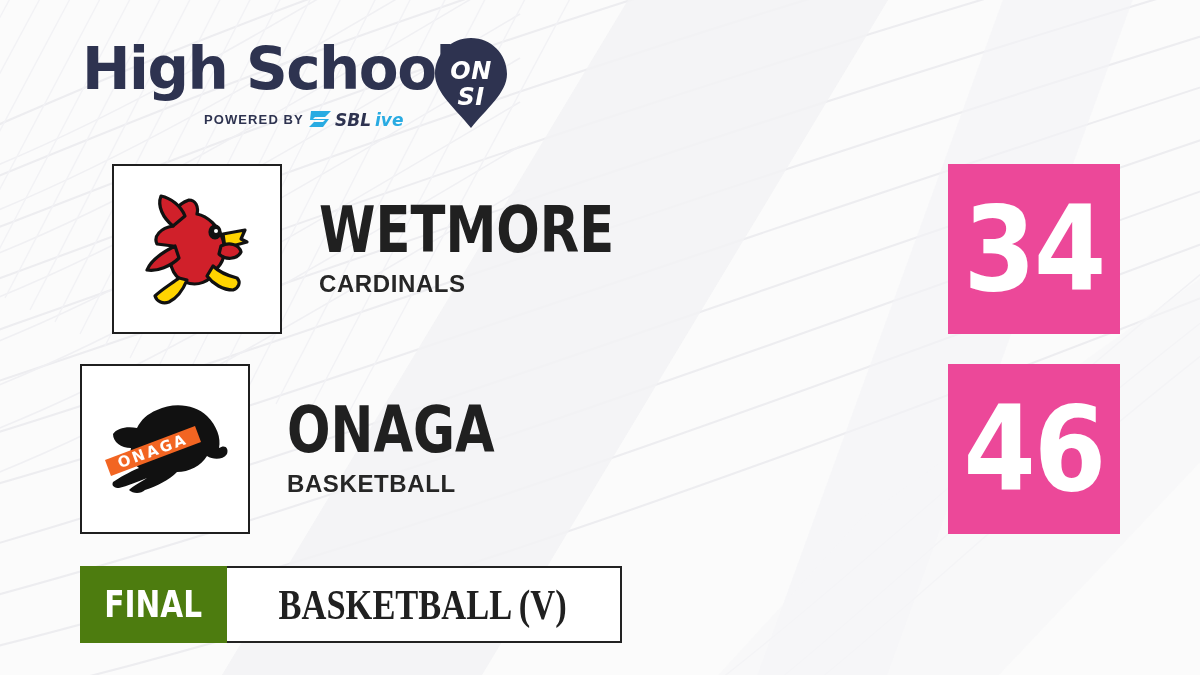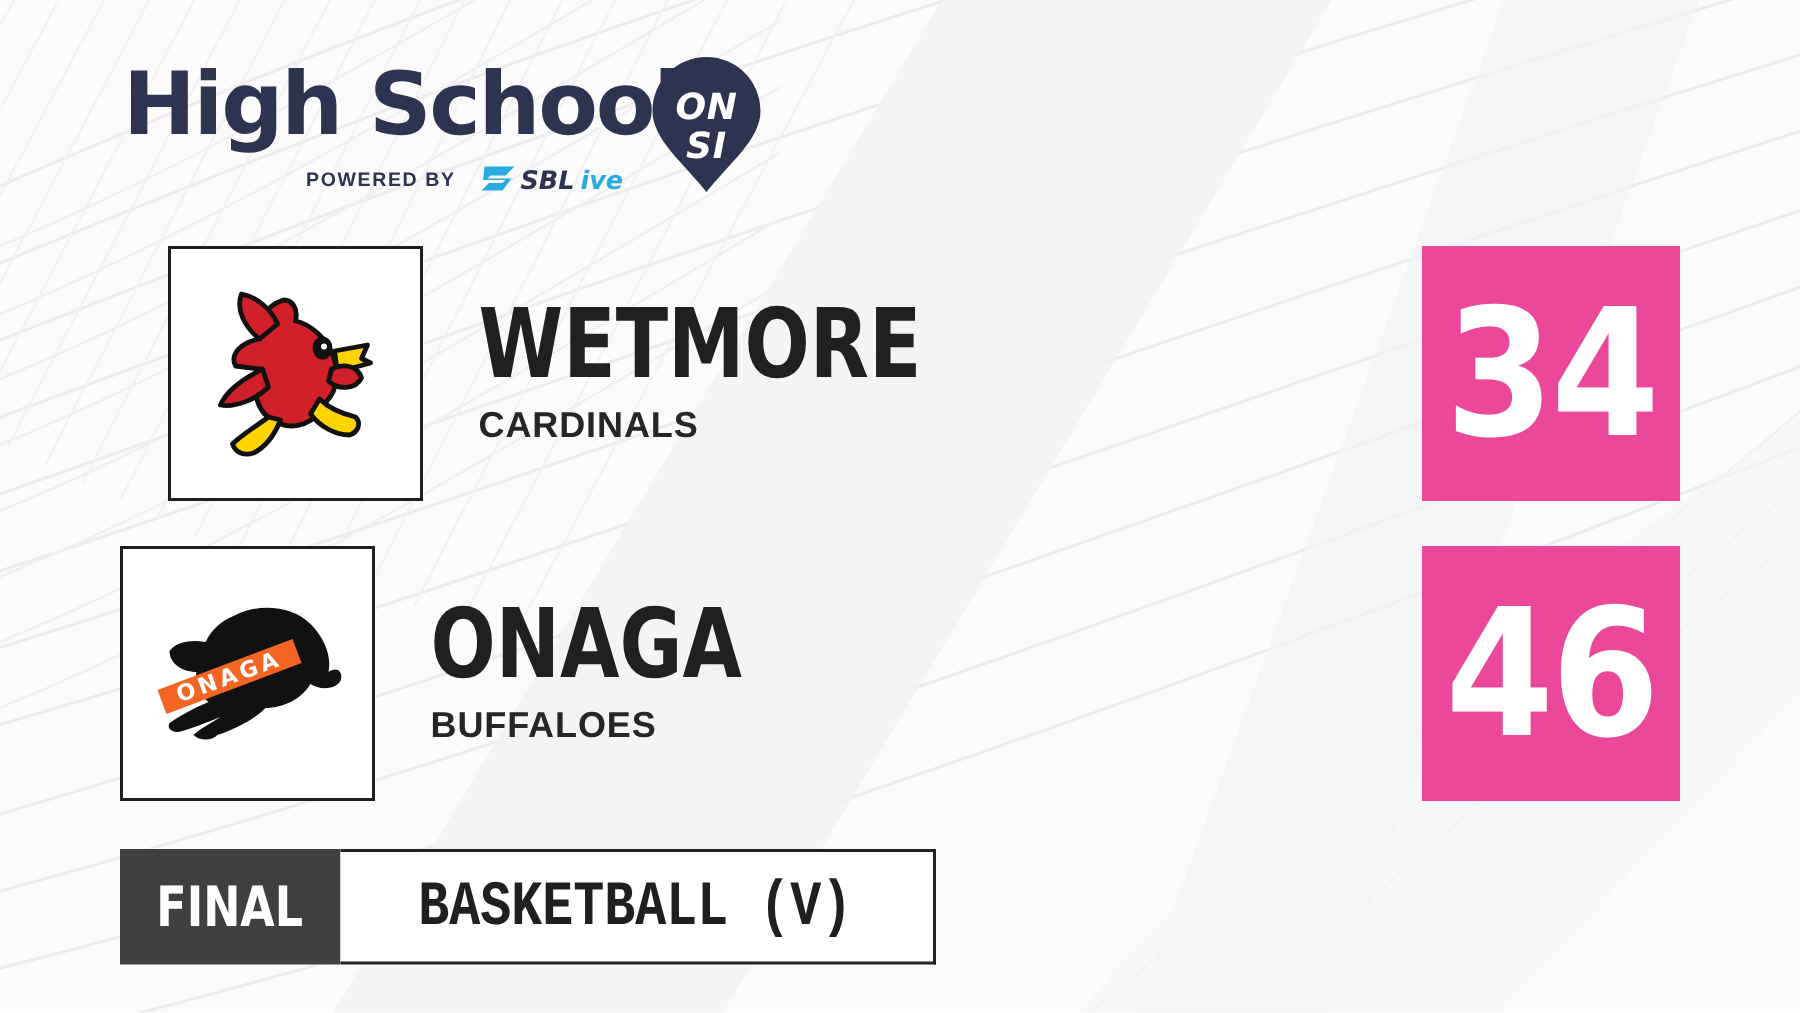--- a/index.html
+++ b/index.html
@@ -106,41 +106,41 @@
   
   .status-bar {
     position: absolute;
     left: 80px;
     top: 566px;
     height: 77px;
     display: flex;
     align-items: stretch;
   }
   .status-state {
-    background: #404040;
+    background: #4d7c0f;
     color: #ffffff;
     width: 147px;
     display: flex;
     align-items: center;
     justify-content: center;
     font-family: "DejaVu Sans", sans-serif;
     font-weight: 700;
     font-size: 37px;
     letter-spacing: 0px;
   }
   .status-state span { transform: scaleX(0.80); transform-origin: center; display:block; }
   .status-sport {
     background: #ffffff;
     border: 2px solid #222222;
     border-left: none;
     color: #202020;
     padding: 0 22px 0 20px;
     display: flex;
     align-items: center;
-    font-family: Liberation Mono, monospace;
+    font-family: Liberation Serif, serif;
     font-weight: 700;
     font-size: 42px;
     white-space: nowrap;
   }
   .status-sport span { transform: scaleX(0.82); transform-origin: center; display: block; }
 
   
   .brand {
     position: absolute;
     left: 82px;
@@ -164,21 +164,21 @@
     left: 352px;
     top: -1px;
     font-style: italic;
   }
   .brand-powered {
     position: absolute;
     left: 122px;
     top: 70px;
     display: flex;
     align-items: center;
-    gap: 17px;
+    gap: 5px;
     justify-content: center;
   }
   .powered-label {
     font-family: "Liberation Sans", sans-serif;
     font-weight: 700;
     font-size: 13px;
     letter-spacing: 1.1px;
     color: #2e3350;
   }
 </style>
@@ -297,21 +297,21 @@
     <div class="logo-box">
       <svg width="132" height="110" viewBox="0 0 132 110">
         <path d="M58 16 C 74 8 96 10 108 22 C 118 32 122 44 120 54 C 126 50 130 54 128 60 C 124 66 114 66 108 62 C 102 72 90 78 78 78 C 70 86 58 92 46 96 C 42 100 34 100 30 96 C 34 92 42 88 48 84 C 38 88 28 92 20 94 C 16 94 12 92 14 88 C 20 84 30 78 40 74 C 34 70 30 62 32 54 C 22 54 14 48 14 40 C 18 34 28 32 38 34 C 42 26 48 20 58 16 Z" fill="#111111"></path>
         <path d="M6 66 L 96 32 L 102 48 L 12 82 Z" fill="#f26522"></path>
         <text x="54" y="62" text-anchor="middle" font-family="DejaVu Sans, sans-serif" font-weight="700" font-size="15" fill="#ffffff" letter-spacing="2.5" transform="rotate(-20 54 58)">ONAGA</text>
       </svg>
     </div>
 
     <div class="team-text">
       <div class="team-name">ONAGA</div>
-      <div class="team-mascot">BUFFALOES</div>
+      <div class="team-mascot">BASKETBALL</div>
     </div>
 
     <div class="score-box">
       <div class="score-value">46</div>
     </div>
   </div>
 
   <div class="status-bar">
     <div class="status-state">
       <span>FINAL</span>

